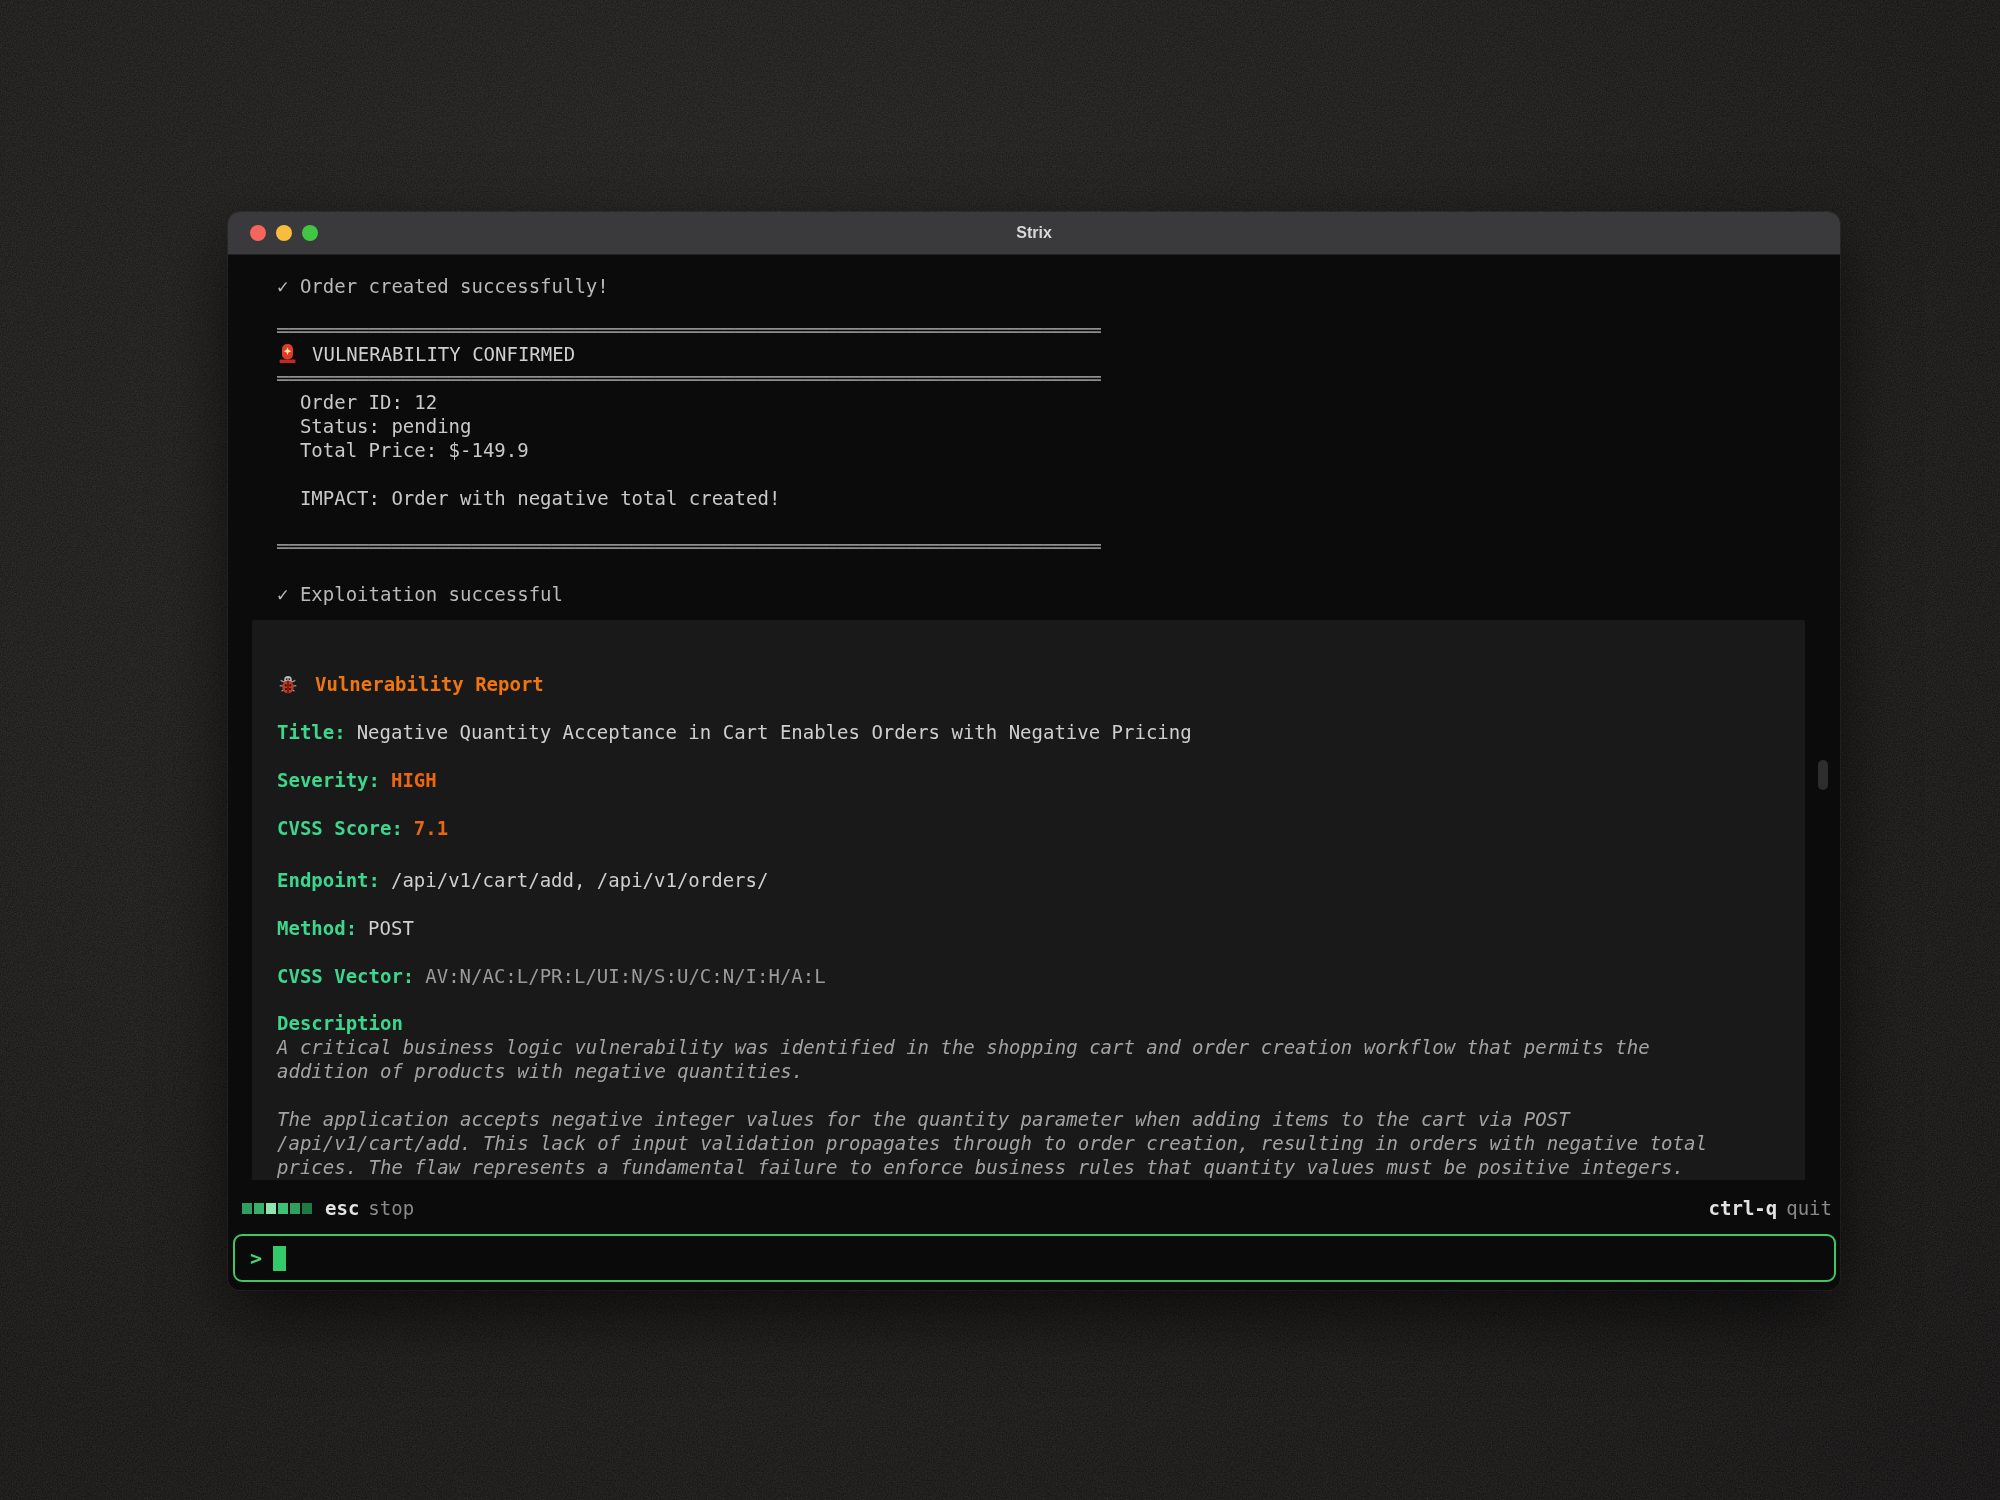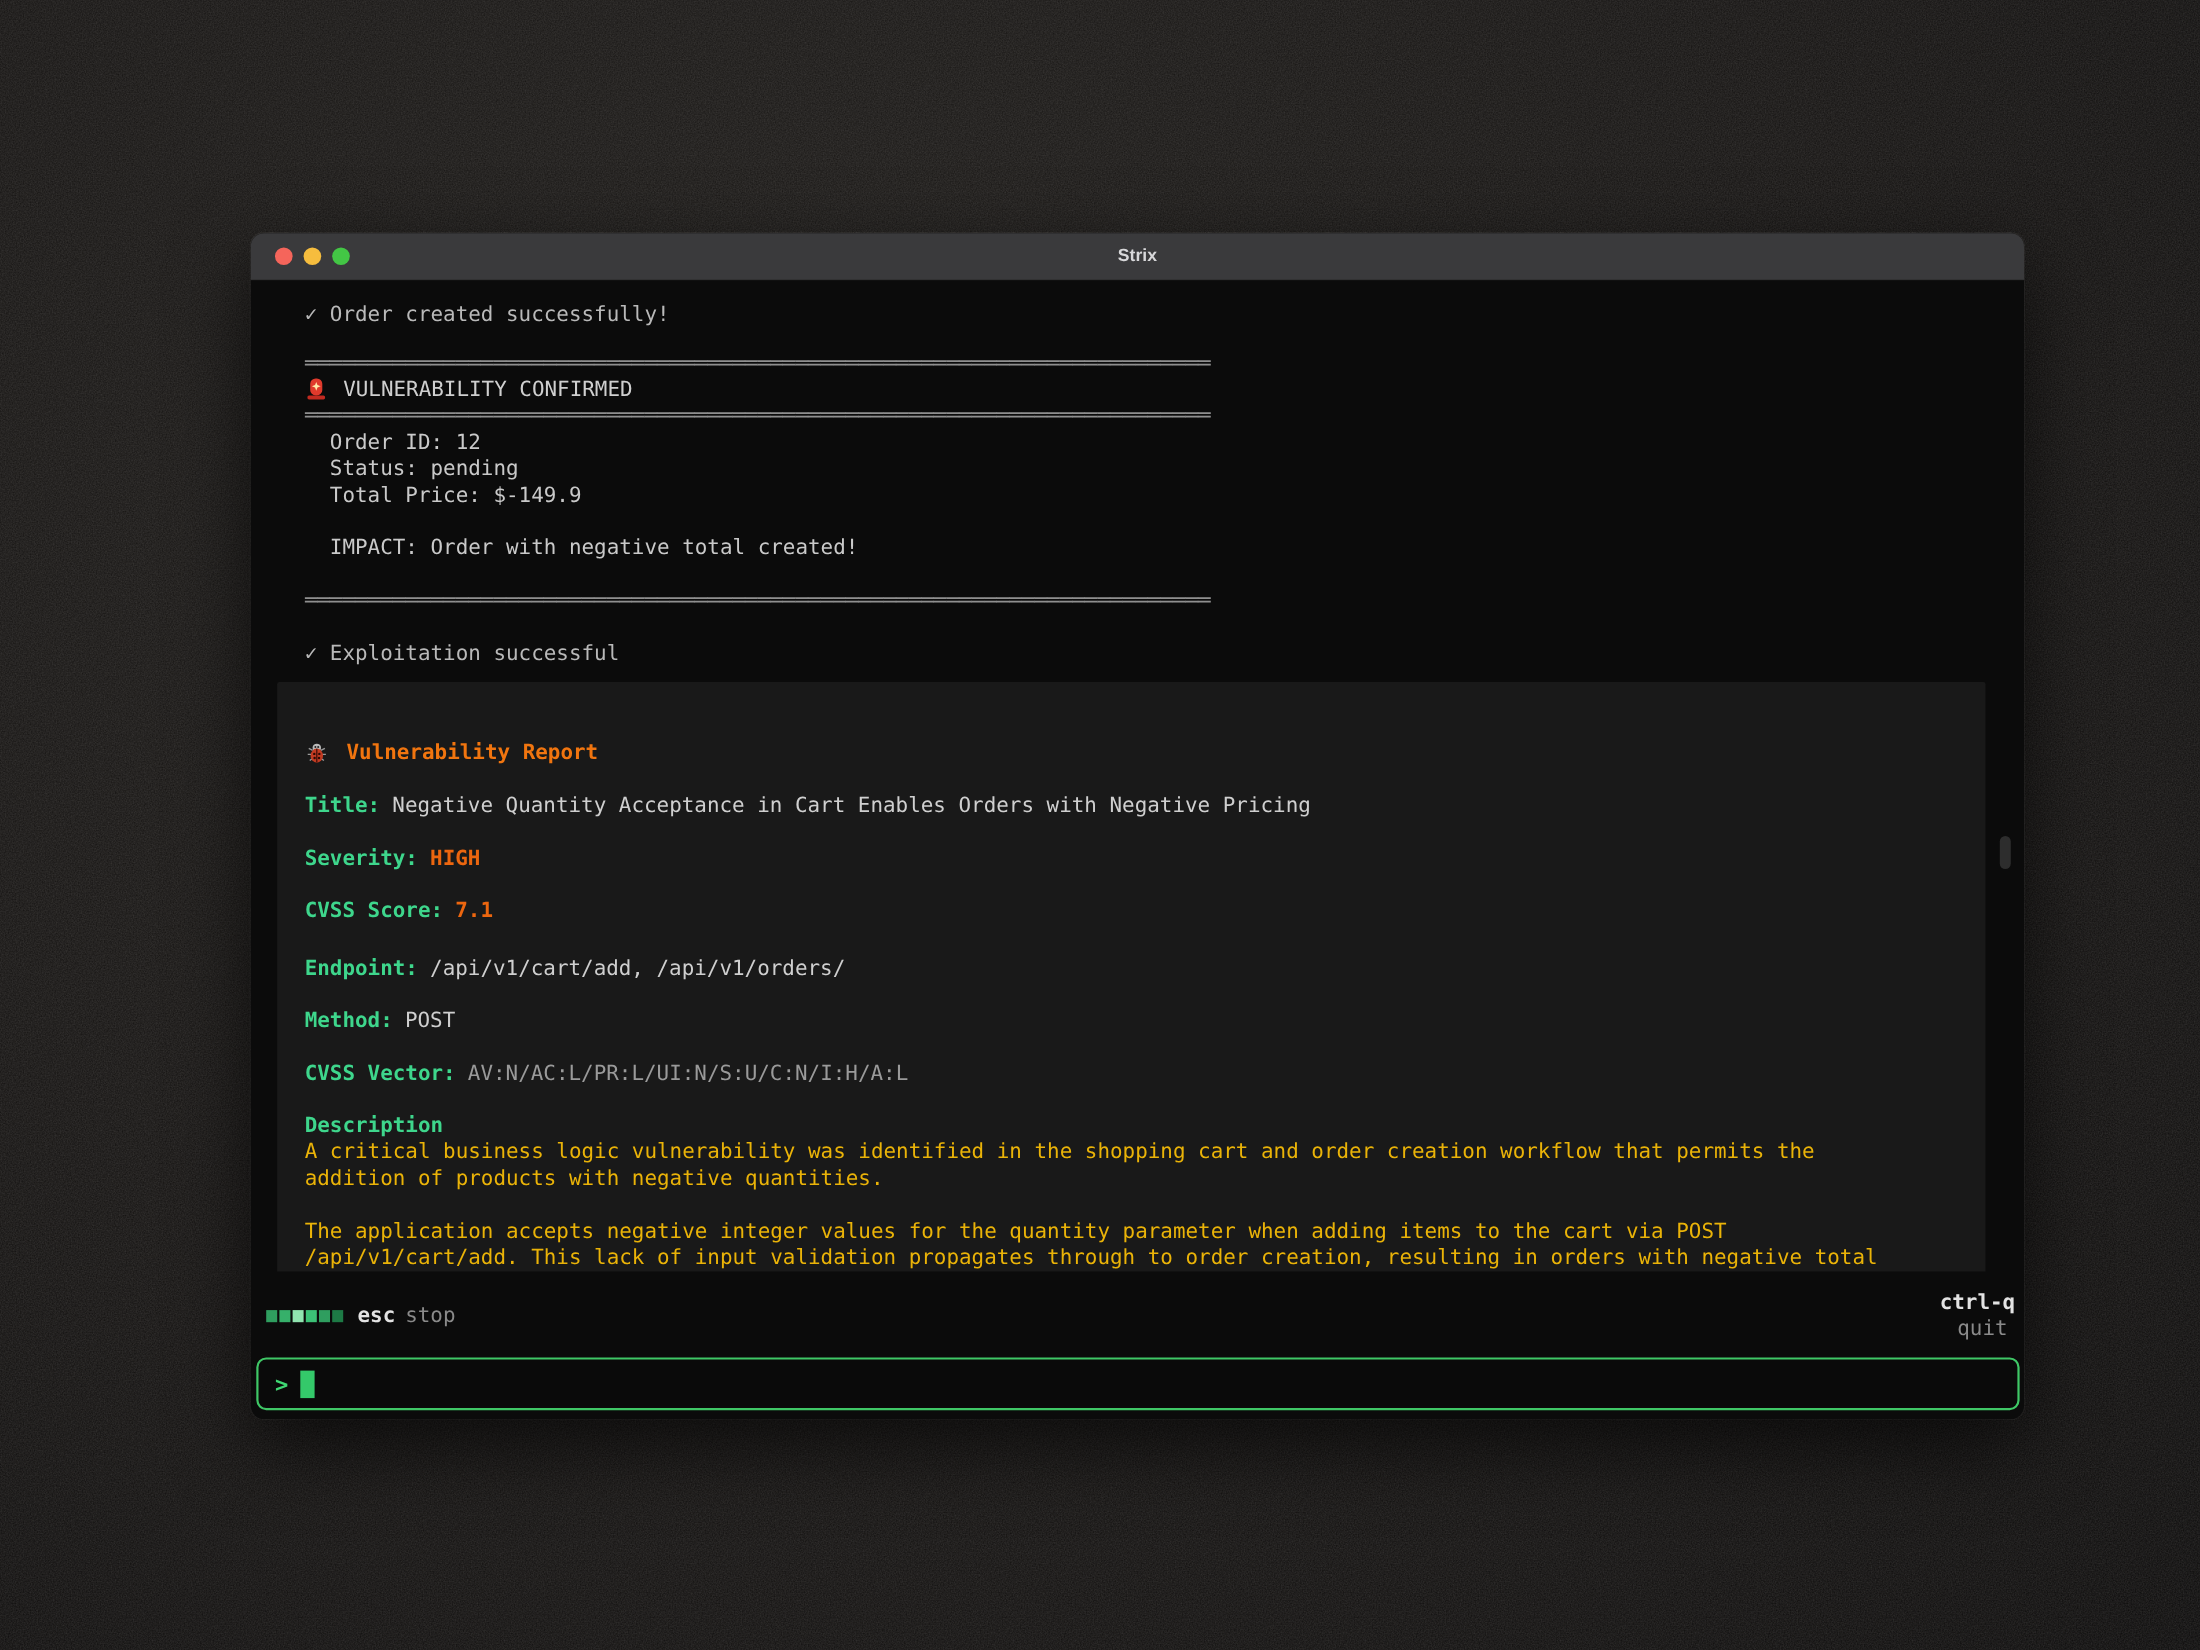--- a/index.html
+++ b/index.html
@@ -53,38 +53,38 @@
   }
   .report-header { display:flex; align-items:center; gap:16px; margin-top:24px; }
   .report-header .hdr-text { color:#f1750f; font-weight:bold; }
   .row { margin-top:24px; white-space:pre-wrap; }
   .lbl { color:#3ed68c; font-weight:bold; }
   .gap { display:inline-block; width:11px; }
   .val { color:#cfcfcf; }
   .val-orange { color:#ec660f; font-weight:bold; }
   .val-dim { color:#9a9a9a; }
   .desc-heading { color:#3ed68c; font-weight:bold; margin-top:23px; }
-  .para { white-space:pre; color:#eab308; }
+  .para { white-space:pre; color:#a3a3a3;font-style:italic; }
   .para.p2 { margin-top:24px; }
 
   .scroll-thumb {
     position:absolute; right:12px; top:505px; width:10px; height:30px;
     background:#2d2d2d; border-radius:5px;
   }
 
   
   .statusbar {
     flex:0 0 24px; margin:16px 8px 0 14px;
     display:flex; align-items:center; font-size:19px; line-height:24px;
   }
   .spinner { display:flex; gap:2px; margin-right:13px; }
   .spinner span { width:10px; height:11px; display:inline-block; }
   .key { color:#e3e3e3; font-weight:bold; }
   .action { color:#8a8a8a; margin-left:9px; }
-  .sb-right { margin-left:auto; display:flex; align-items:center;flex-direction:column; }
+  .sb-right { margin-left:auto; display:flex; align-items:center; }
 
   
   .inputbox {
     flex:0 0 48px; margin:14px 4px 8px 5px;
     border:2px solid #3fc766; border-radius:9px;
     display:flex; align-items:center; padding-left:15px;
     background:#0a0a0a;
   }
   .prompt { color:#3fd873; font-weight:bold; font-size:20px; }
   .cursor { width:13px; height:25px; background:#34c96a; margin-left:11px; }

